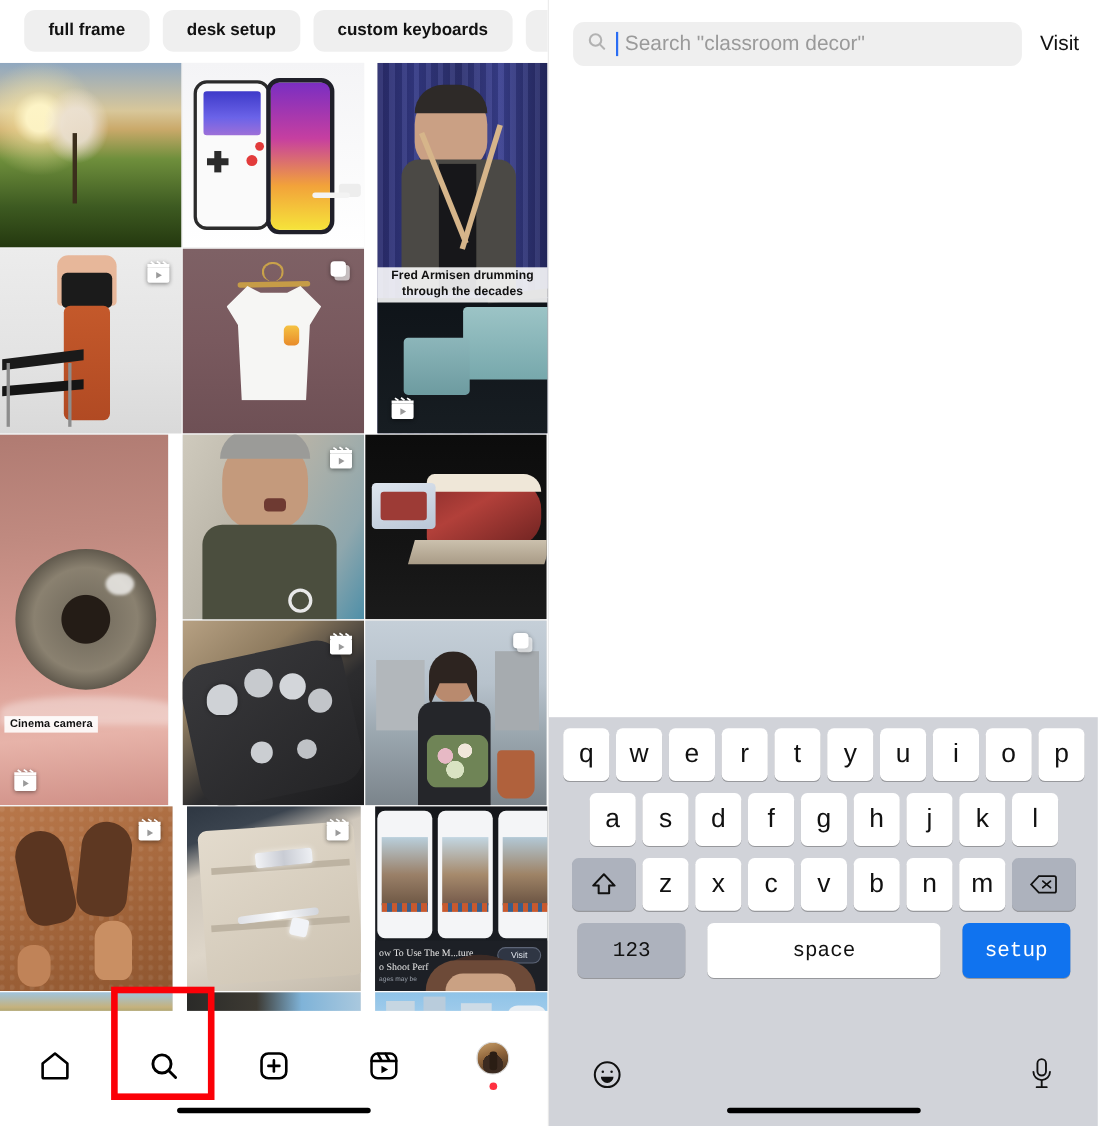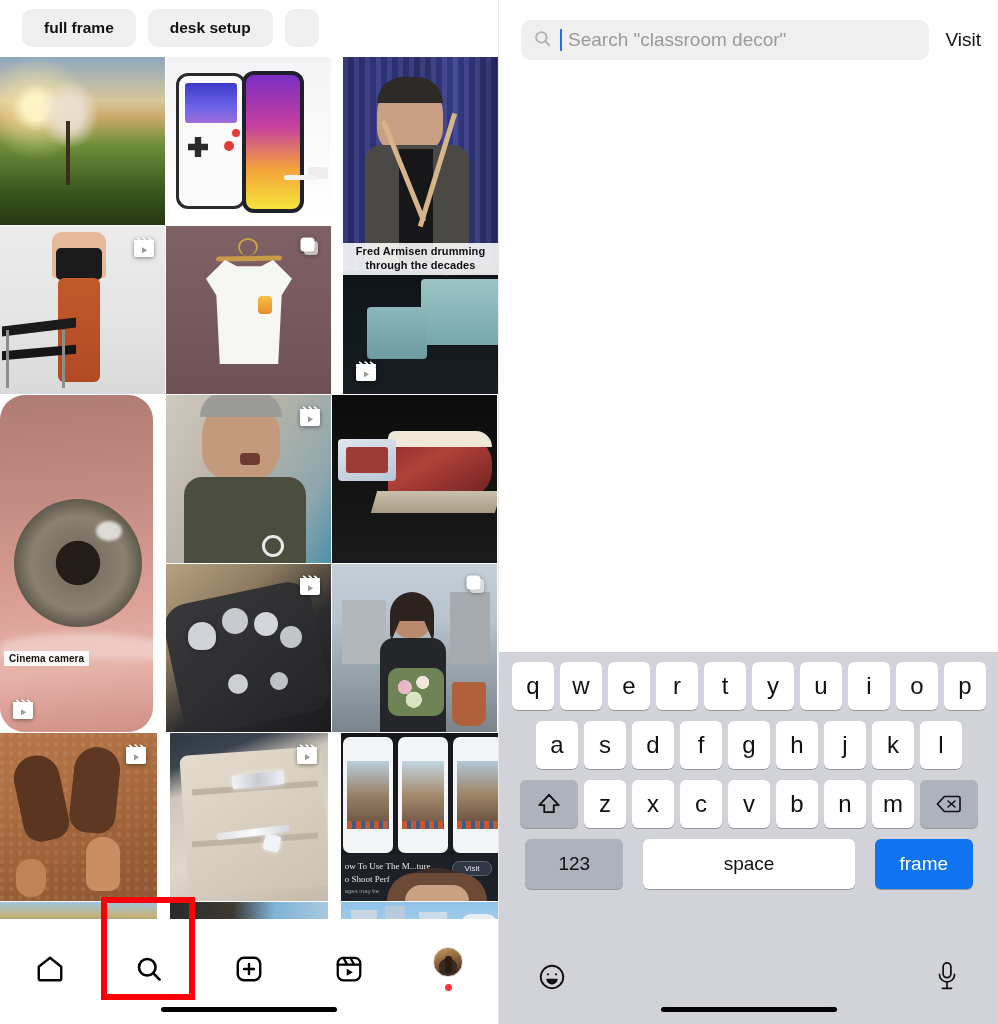--- a/index.html
+++ b/index.html
@@ -176,21 +176,21 @@
     font-size: 24px; color: #111;
     box-shadow: 0 1px 0 rgba(0,0,0,.28);
   }
   .kb-row.r2 { padding: 0 22px; }
   .kb-row.r3 { gap: 6px; }
   .key.mod {
     background: #adb2bd; width: 58px;
     box-shadow: 0 1px 0 rgba(0,0,0,.28);
   }
   .key.mod svg { display:block; }
-  .kb-row.r4 { gap: 20px; padding: 0 26px; margin-top: 3px; }
+  .kb-row.r4 { gap: 20px; padding: 0 26px; margin-top: 3px; font-family: Liberation Mono, monospace; }
   .key.num { background:#adb2bd; width: 112px; height: 50px; font-size: 19px; }
   .key.space { width: 240px; height: 50px; font-size: 19px; }
   .key.go {
     background: #1073ef; color: #fff; width: 112px; height: 50px;
     font-size: 19px;
   }
   #kb-bottom {
     position: absolute; bottom: 0; left: 0; width: 500px; height: 76px;
   }
   #emoji-key { position:absolute; left: 38px; top: 14px; }
@@ -204,20 +204,21 @@
 </head>
 <body>
 
 <div id="root">
 
   <div id="left-panel">
 
     <div id="chips-row">
       <div class="chip">full frame</div>
       <div class="chip">desk setup</div>
+      <div class="chip">custom keyboards</div>
       <div class="chip partial" style="width:34px;"></div>
     </div>
 
     <div id="explore-grid">
 
       <div class="grid-row">
         <div style="width:331px;">
           <div style="display:flex;">
             <div class="tile sq">
               <div class="ph" style="background:
@@ -301,21 +302,21 @@
                 </g>
                 <path d="M11 13.2v6l5.2-3z" fill="#9a9a9a"></path>
               </svg>
           </div>
         </div>
       </div>
 
       <div class="row-gap"></div>
 
       <div class="grid-row">
-        <div class="tile tall" style="margin-right:1px;border-radius:25px;">
+        <div class="tile tall" style="margin-right:1px;">
           <div class="ph" style="background:linear-gradient(175deg,#b07b72 0%,#c08a80 28%,#d99d93 58%,#e7b3a9 80%,#cf8f86 100%);"></div>
           <div style="position:absolute;left:14px;top:104px;width:128px;height:128px;border-radius:50%;
                       background:radial-gradient(circle at 50% 50%,#241c16 0 24%,#7b7364 25%,#8a8170 52%,#5d564a 72%,#3b352c 100%);"></div>
           <div style="position:absolute;left:96px;top:126px;width:26px;height:20px;background:rgba(255,255,255,.72);border-radius:50%;filter:blur(1.5px);"></div>
           <div style="position:absolute;left:0;top:238px;width:165px;height:26px;background:rgba(255,255,255,.35);border-radius:50% 50% 0 0;filter:blur(3px);"></div>
           <div class="cap" style="bottom:66px;left:4px;">Cinema camera</div>
           <div class="badge badge-bl">
             <svg viewBox="0 0 26 26">
                 <g fill="#fff">
                   <path d="M3 6h20v3H3z"></path>
@@ -591,21 +592,21 @@
             <path d="M9.4 4.5h14a1.6 1.6 0 0 1 1.6 1.6v11.8a1.6 1.6 0 0 1-1.6 1.6h-14L2.4 12z"></path>
             <line x1="13" y1="9" x2="20" y2="15"></line>
               <line x1="20" y1="9" x2="13" y2="15"></line>
           </svg>
         </div>
       </div>
 
       <div class="kb-row r4">
         <div class="key num">123</div>
         <div class="key space">space</div>
-        <div class="key go">frame</div>
+        <div class="key go">setup</div>
       </div>
 
       <div id="kb-bottom">
         <div id="emoji-key">
           <svg width="30" height="30" viewBox="0 0 24 24" fill="none" stroke="#111" stroke-width="1.5">
             <circle cx="12" cy="12" r="9"></circle>
             <circle cx="8.8" cy="9.8" r=".9" fill="#111" stroke="none"></circle>
             <circle cx="15.2" cy="9.8" r=".9" fill="#111" stroke="none"></circle>
             <path d="M7.4 13.4h9.2a4.6 4.6 0 0 1-9.2 0z" fill="#111" stroke="none"></path>
           </svg>

